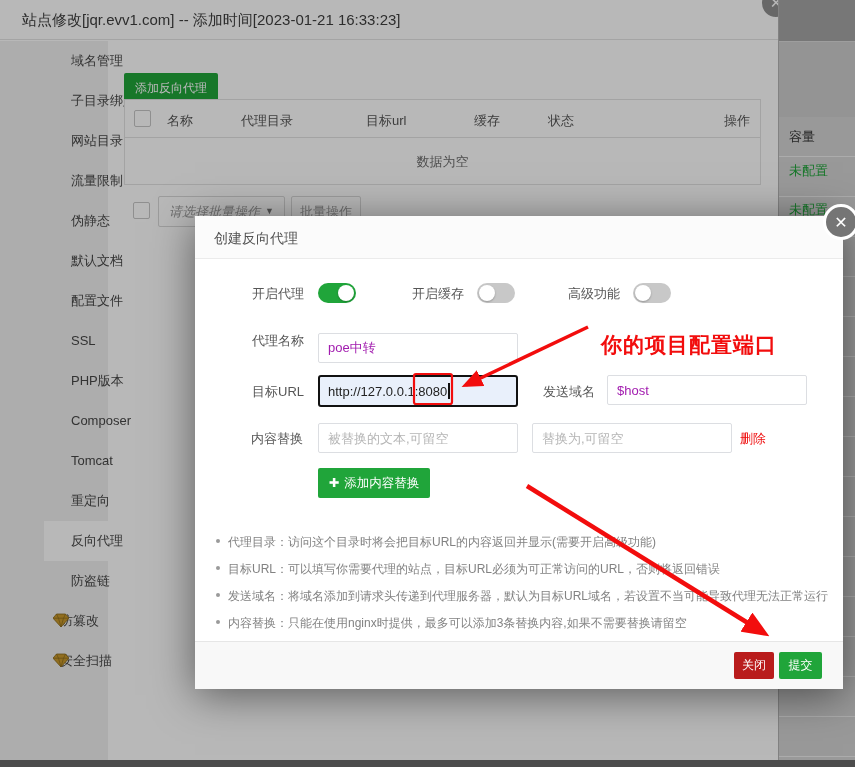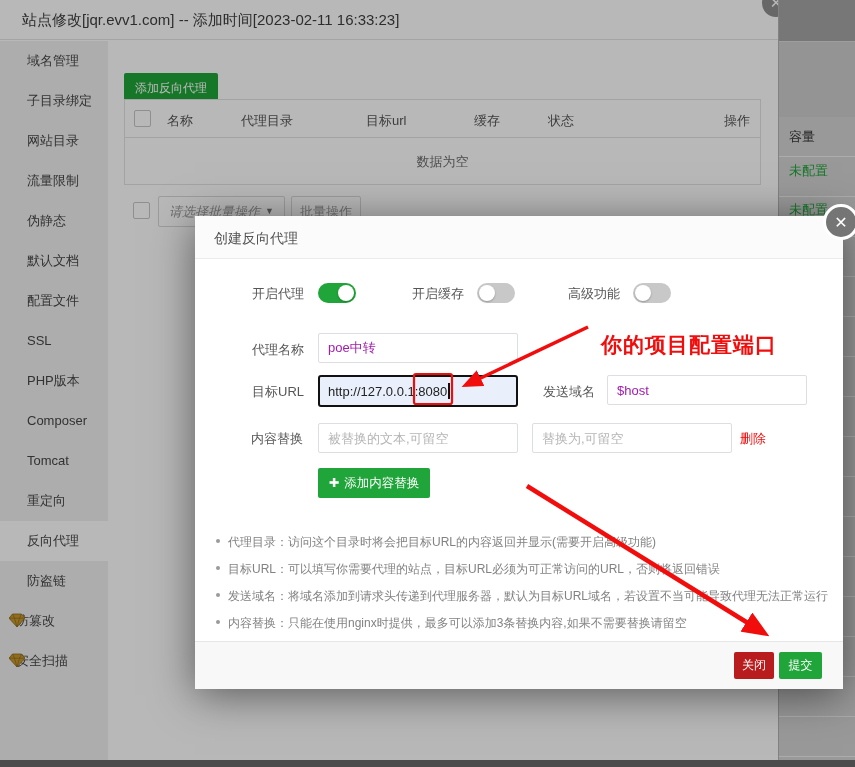--- a/index.html
+++ b/index.html
@@ -10,21 +10,21 @@
 
   
   .site-dialog { left:0; top:0; width:778px; height:760px; background:#fff; }
   .title-bar { left:0; top:0; width:778px; height:40px; background:#fff; border-bottom:1px solid #e3e3e3; }
   .title-bar .t { position:absolute; left:22px; top:11px; font-size:15px; color:#3f3f3f; }
   .dlg-close { left:759px; top:-14px; width:34px; height:34px; border-radius:50%;
     background:#8f8f8f; border:3px solid #fff; color:#fff; font-size:15px;
     display:flex; align-items:center; justify-content:center; }
   .sidebar { left:0; top:41px; width:108px; height:719px; background:#f0f0f0; }
   .side-item { position:relative; height:40px; line-height:40px; padding-left:27px;
-    font-size:13px; color:#474747; white-space:nowrap; }
+    font-size:13px; color:#474747; white-space:nowrap;margin-left:44px; }
   .side-item.sel { background:#fff; }
   .side-item.pro { padding-left:16px; }
   .gem { position:absolute; left:9px; top:12px; width:16px; height:15px; }
 
   .btn-green { background:#20a53a; color:#fff; border:none; border-radius:2px;
     font-size:12px; text-align:center; cursor:pointer; font-family:inherit; }
   .add-proxy { left:124px; top:73px; width:94px; height:31px; }
 
   .ptable { left:124px; top:99px; width:637px; height:86px; border:1px solid #e2e2e2; background:#fff; }
   .ptable .hrow { position:absolute; left:0; top:0; width:100%; height:38px; border-bottom:1px solid #e2e2e2; }
@@ -105,21 +105,21 @@
     pointer-events:none; white-space:nowrap; letter-spacing:1px; }
 </style>
 </head>
 <body>
 
 <div class="stage">
 
   <div class="abs site-dialog">
 
     <div class="abs title-bar">
-      <span class="t">站点修改[jqr.evv1.com] -- 添加时间[2023-02-11 16:33:23]</span>
+      <span class="t">站点修改[jqr.evv1.com] -- 添加时间[2023-01-21 16:33:23]</span>
     </div>
 
     <div class="abs sidebar">
       <div class="side-item"><span>域名管理</span></div>
       <div class="side-item"><span>子目录绑定</span></div>
       <div class="side-item"><span>网站目录</span></div>
       <div class="side-item"><span>流量限制</span></div>
       <div class="side-item"><span>伪静态</span></div>
       <div class="side-item"><span>默认文档</span></div>
       <div class="side-item"><span>配置文件</span></div>
@@ -197,21 +197,21 @@
       </div>
     <span class="lbl" style="left:217px; top:69px;">开启缓存</span>
     <div class="toggle off" style="left:282px; top:67px;">
         <span class="knob"></span>
       </div>
     <span class="lbl" style="left:373px; top:69px;">高级功能</span>
     <div class="toggle off" style="left:438px; top:67px;">
         <span class="knob"></span>
       </div>
 
-    <span class="lbl" style="left:57px; top:125px;">代理名称</span>
+    <span class="lbl" style="left:57px; top:116px;">代理名称</span>
     <input class="inp" style="left: 123px; top: 117px; width: 200px;" value="poe中转">
 
     <span class="lbl" style="left:57px; top:167px;">目标URL</span>
     <div class="abs url-input">
       <span>http://127.0.0.1</span>
         <span>:8080</span>
         <span class="caret-line"></span>
     </div>
     <span class="lbl" style="left:348px; top:167px;">发送域名</span>
     <input class="inp" style="left: 412px; top: 159px; width: 200px;" value="$host">

